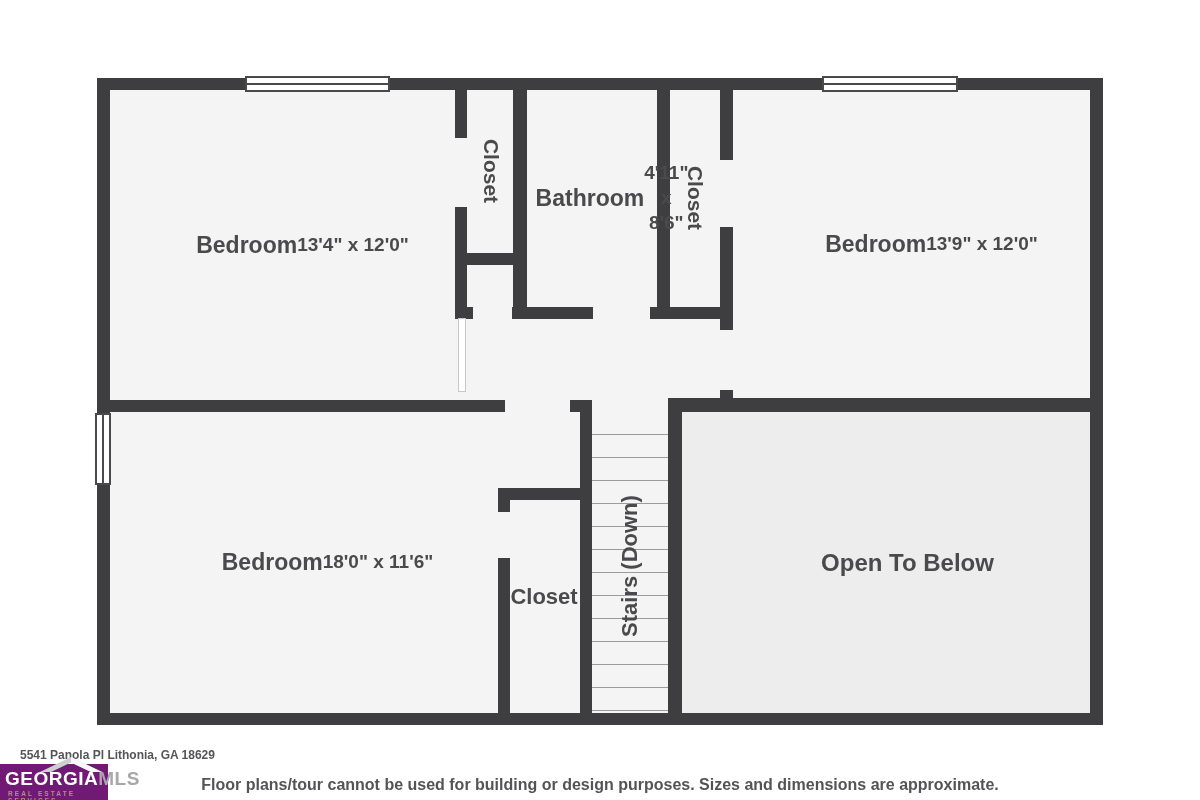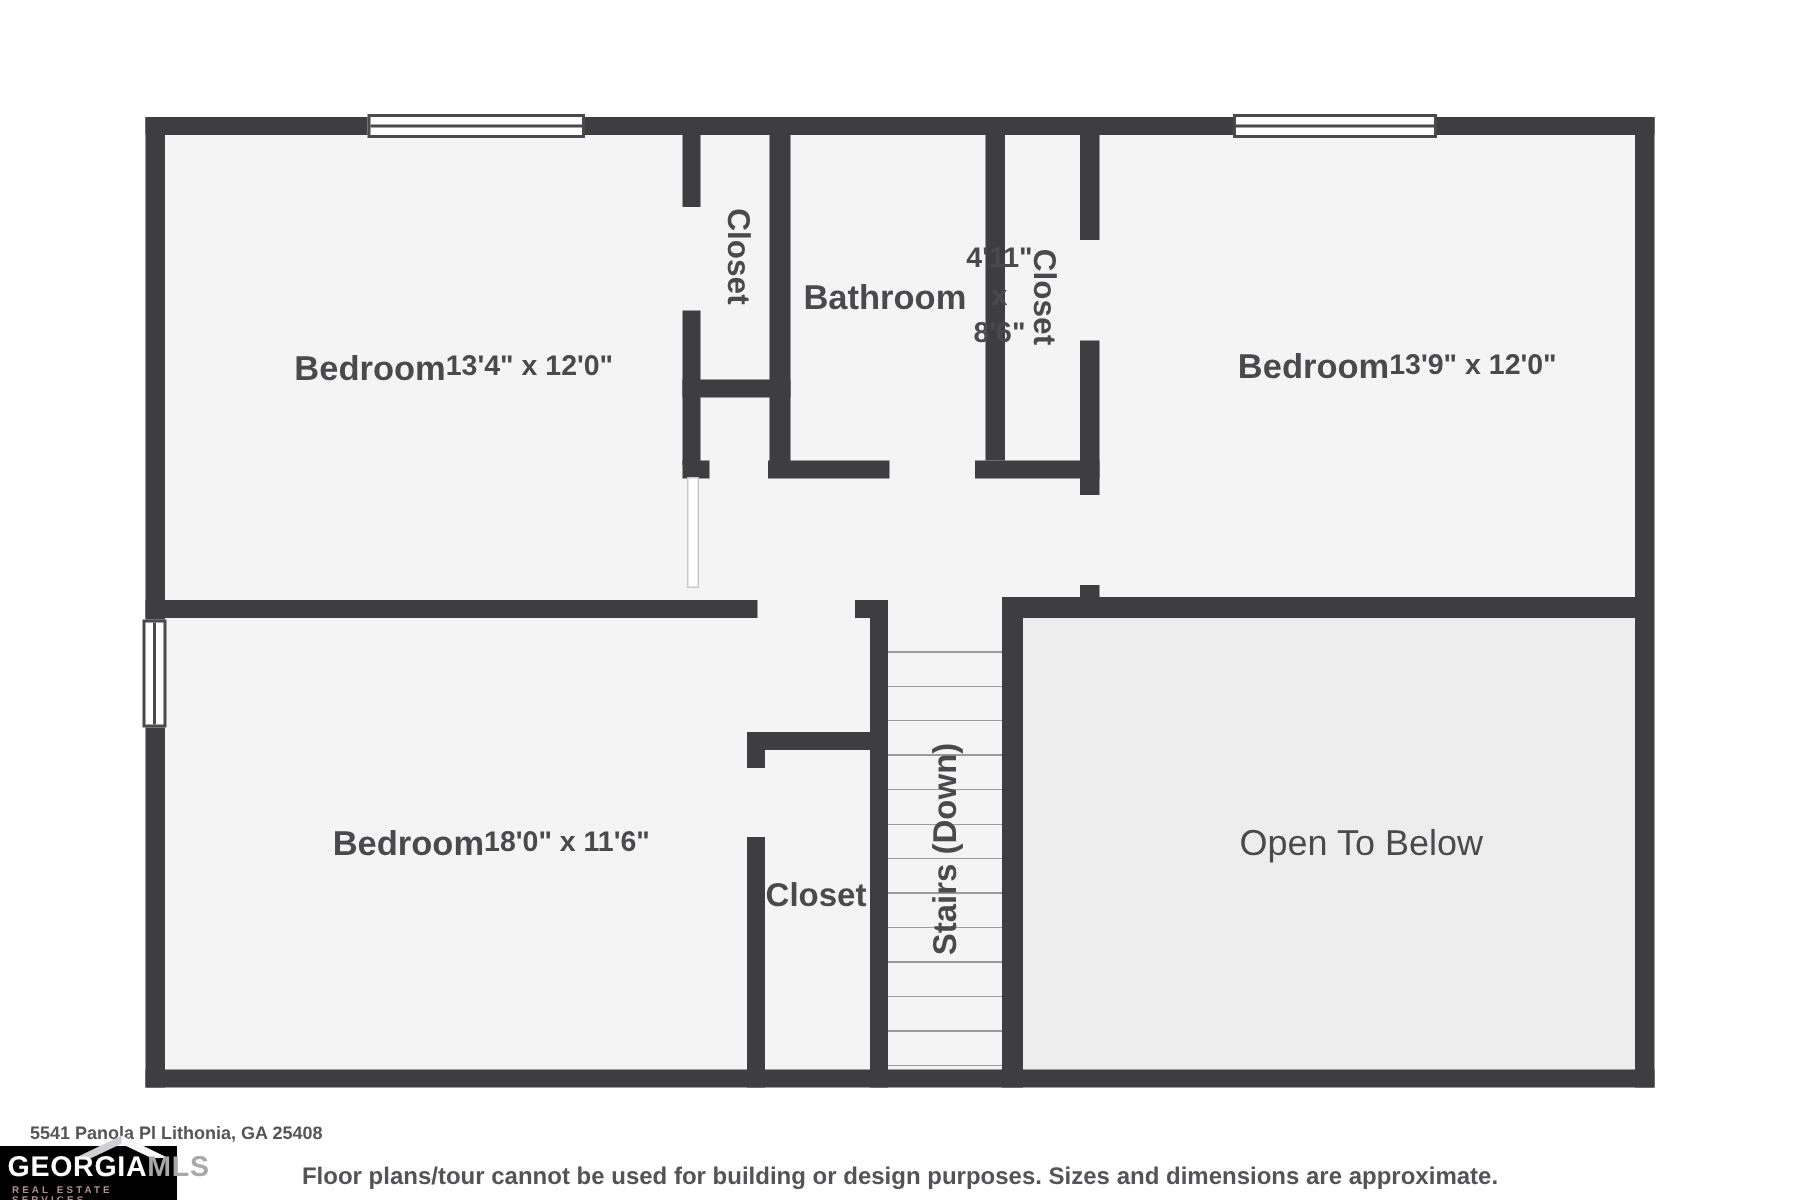--- a/index.html
+++ b/index.html
@@ -14,24 +14,24 @@
   .stairs{position:absolute;left:592px;top:412px;width:76px;height:301px;background:#f4f4f4;
           background-image:repeating-linear-gradient(to bottom, transparent 0 22px, #9b9b9d 22px 23px);}
   .open-below{position:absolute;left:682px;top:412px;width:411px;height:301px;background:#ededed;}
   .room-label{position:absolute;display:flex;flex-direction:row;align-items:center;justify-content:center;text-align:center;pointer-events:none;margin-left:20px;}
   .room-name{font-size:23px;font-weight:700;line-height:1.15;}
   .room-dims{font-size:19px;font-weight:700;line-height:1.3;}
   .vlabel{position:absolute;font-size:21px;font-weight:700;white-space:nowrap;}
   .vlabel.cw{transform:translate(-50%,-50%) rotate(90deg);}
   .vlabel.ccw{transform:translate(-50%,-50%) rotate(-90deg);font-size:22px;}
   .hlabel{position:absolute;font-size:22px;font-weight:700;white-space:nowrap;transform:translate(-50%,-50%);}
-  .open-label{font-size:24px;font-weight:400;}
+  .open-label{font-size:24px;font-weight:700;}
   .address{position:absolute;left:20px;top:748px;font-size:12px;font-weight:700;color:#555558;}
   .disclaimer{position:absolute;left:0;right:0;top:776px;text-align:center;font-size:16px;font-weight:700;color:#545457;}
-  .logo{position:absolute;left:0;top:764px;width:118px;height:36px;background:#000000;overflow:visible;}
+  .logo{position:absolute;left:0;top:764px;width:108px;height:36px;background:#701a75;overflow:visible;}
   .logo-roof{position:absolute;right:6px;top:-7px;width:62px;height:15px;}
   .logo-text{position:absolute;left:5px;top:5px;font-size:19px;font-weight:700;letter-spacing:0.5px;line-height:1;}
   .logo-text .primary{color:#ffffff;}
   .logo-text .secondary{color:#a8a8aa;}
   .logo-tagline{position:absolute;left:8px;top:26px;font-size:6.5px;font-weight:700;letter-spacing:2.1px;color:#b28e8e;}
 </style>
 </head>
 <body>
 
 <div class="page">
@@ -96,21 +96,21 @@
     <div class="vlabel cw" style="left:491px;top:171px;">Closet</div>
     <div class="vlabel cw" style="left:695px;top:198px;">Closet</div>
     <div class="vlabel ccw" style="left:630px;top:566px;">Stairs (Down)</div>
     <div class="hlabel" style="left:544px;top:597px;">Closet</div>
 
     <div class="room-label" style="left:682px;top:412px;width:411px;height:301px;">
       <div class="open-label">Open To Below</div>
     </div>
   </div>
 
-  <div class="address">5541 Panola Pl Lithonia, GA 25408</div>
+  <div class="address">5541 Panola Pl Lithonia, GA 18629</div>
 
   <div class="logo">
     <svg class="logo-roof" viewBox="0 0 62 15" xmlns="http://www.w3.org/2000/svg">
       <polygon points="0,15 31,0 62,15 51,15 31,5.5 11,15" fill="#cfcfd1"></polygon>
       <polygon points="31,0 62,15 51,15 31,5.5" fill="#ffffff" opacity="0.85"></polygon>
     </svg>
     <div class="logo-text">
       <span class="primary">GEORGIA</span><span class="secondary">MLS</span>
     </div>
     <div class="logo-tagline">REAL ESTATE SERVICES</div>

